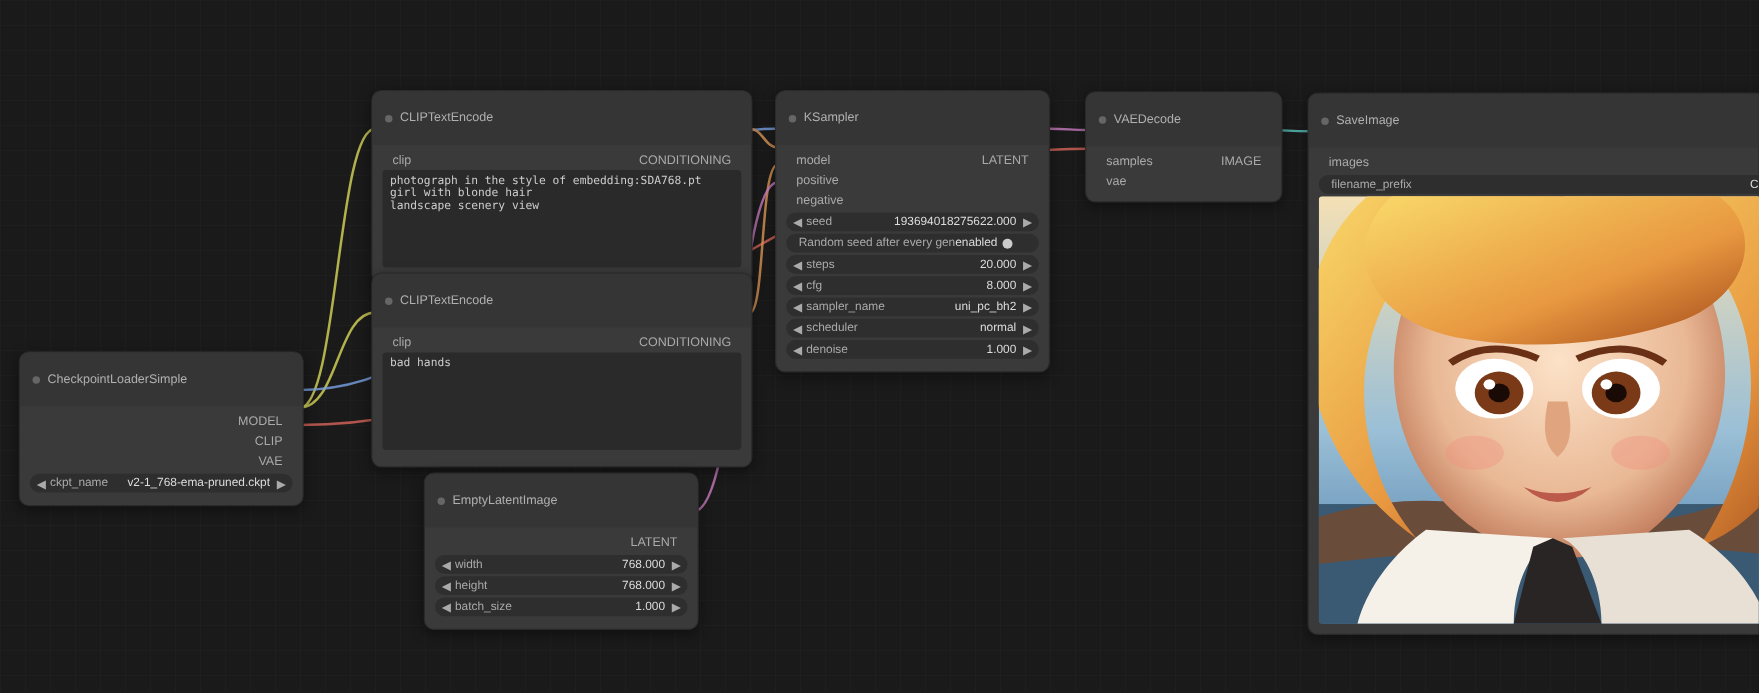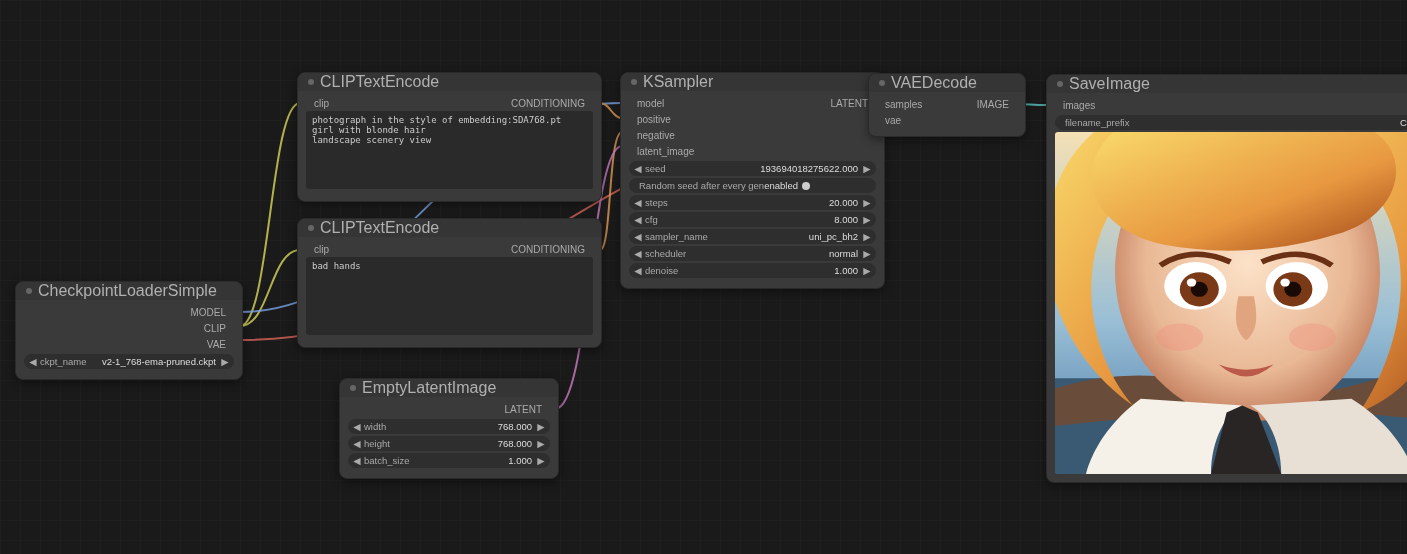--- a/index.html
+++ b/index.html
@@ -1,20 +1,20 @@
 <!DOCTYPE html>
 <html><head>
 <meta charset="utf-8">
 <style>
   * { margin:0; padding:0; box-sizing:border-box; font-family:-apple-system,BlinkMacSystemFont,'Segoe UI',Arial,sans-serif; }
   body { background:#1a1a1a; width:1407px; height:554px; position:relative; overflow:hidden;
     background-image:linear-gradient(rgba(255,255,255,0.02) 1px,transparent 1px),linear-gradient(90deg,rgba(255,255,255,0.02) 1px,transparent 1px);
     background-size:20px 20px; }
   .node { position:absolute; background:#3a3a3a; border:1px solid #2a2a2a; border-radius:8px; box-shadow:0 3px 10px rgba(0,0,0,0.4); }
-  .node-title { display:flex; align-items:center; gap:6px; padding:0 10px; color:#b0b0b0; font-size:16px; background:#353535; border-radius:8px 8px 0 0; }
+  .node-title { display:flex; align-items:center; gap:6px; padding:16px 10px; color:#b0b0b0; font-size:10px; background:#353535; border-radius:8px 8px 0 0; }
   .title-dot { width:6px; height:6px; border-radius:50%; background:#666; }
   .node-body { padding:4px 8px 8px 8px; }
   .slot-row { display:flex; align-items:center; height:16px; font-size:10px;gap:25px; }
   .slot-in { color:#aaa; position:relative; padding-left:8px; }
   .slot-out { color:#aaa; margin-left:auto; text-align:right; position:relative; padding-right:8px; }
   .widget { display:flex; align-items:center; background:#2e2e2e; border-radius:10px; height:15px; margin:2px 0; padding:0 4px; font-size:9.5px; color:#aaa; position:relative; }
   .widget .arrow-l { width:10px; text-align:center; cursor:pointer; }
   .widget .arrow-r { width:10px; text-align:center; cursor:pointer; }
   .widget .wlabel { flex:0 0 auto; padding-left:2px; }
   .widget .wvalue { flex:1; text-align:right; padding-right:4px; color:#ddd; }
@@ -116,38 +116,35 @@
     </div>
     <div class="widget">
       <span class="arrow-l">◀</span>
       <span class="wlabel">batch_size</span>
       <span class="wvalue">1.000</span>
       <span class="arrow-r">▶</span>
     </div>
   </div>
 </div>
 
-<div class="node" style="left:620px; top:72px; width:265px;">
+<div class="node" style="left:620px; top:72px; width:220px;">
   <div class="node-title">
     <span class="title-dot"></span>
     <span>KSampler</span>
   </div>
   <div class="node-body">
     <div class="slot-row">
       <span class="slot-in">model</span>
       <span class="slot-out">LATENT</span>
     </div>
     <div class="slot-row">
         <span class="slot-in">positive</span>
       </div>
     <div class="slot-row">
         <span class="slot-in">negative</span>
-      </div>
-    <div class="slot-row">
-        <span class="slot-in">latent_image</span>
       </div>
     <div class="widget">
       <span class="arrow-l">◀</span>
       <span class="wlabel">seed</span>
       <span class="wvalue">193694018275622.000</span>
       <span class="arrow-r">▶</span>
     </div>
     <div class="widget" style="padding-left:8px;">
       <span class="wlabel">Random seed after every gen</span>
       <span class="wvalue toggle">

